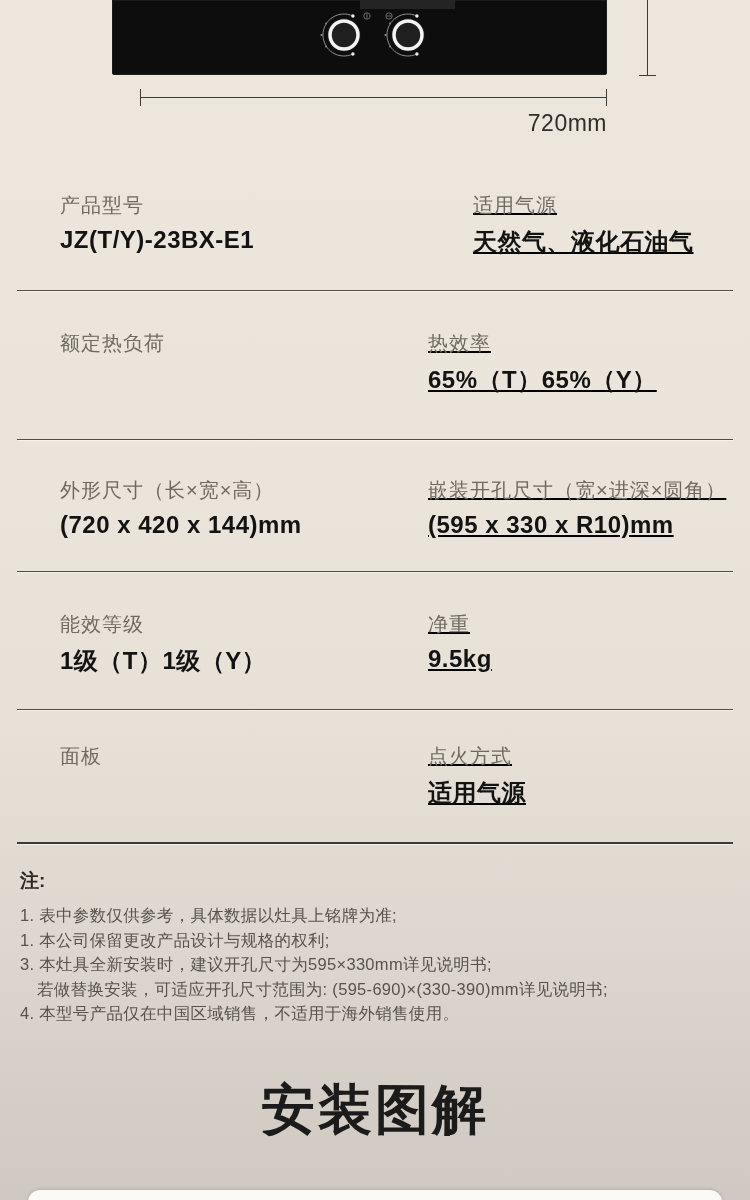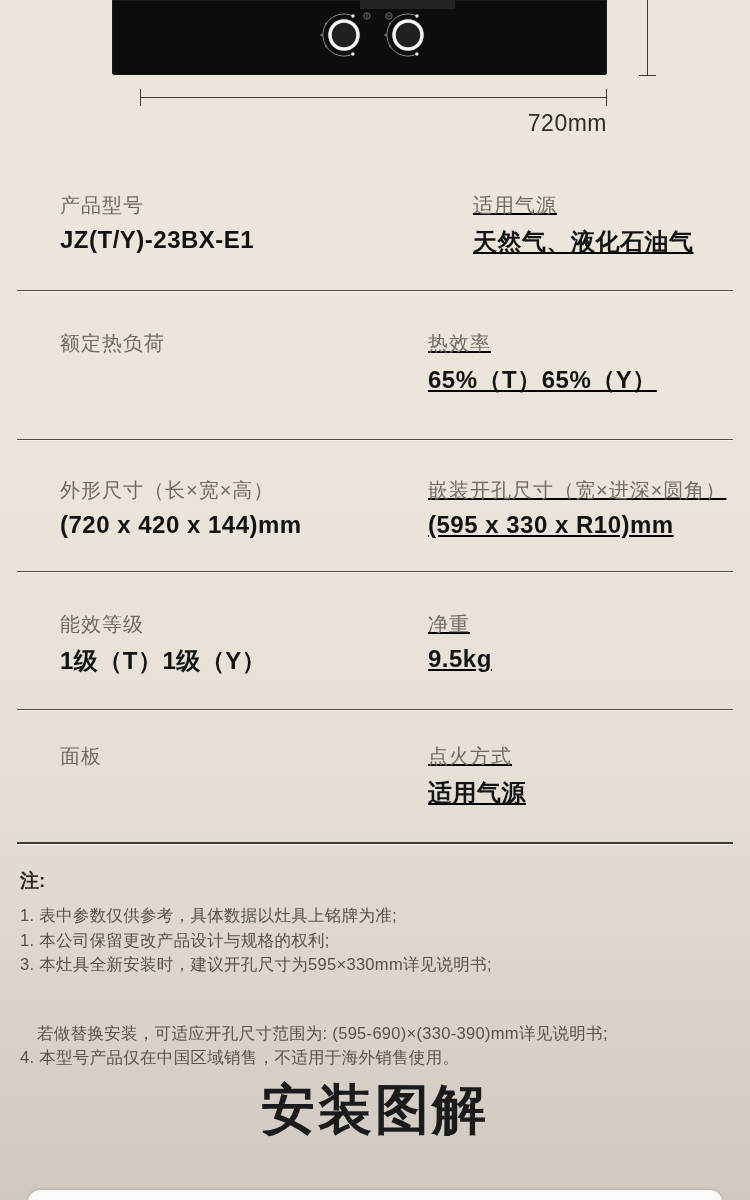--- a/index.html
+++ b/index.html
@@ -73,21 +73,21 @@
   .notes {
     position:absolute; left:20px; right:20px; top:868px;
     color:#57534c;
   }
   .notes-heading {
     font-size:19px; font-weight:bold; color:#2b2823; margin-bottom:9px;
   }
   .note-item {
     font-size:16.5px; line-height:24.5px; letter-spacing:0.3px;
   }
-  .note-item.indent { padding-left:17px;margin-top:44px; }
+  .note-item.indent { padding-left:17px; }
 
   
   .install-heading {
     position:absolute; top:1074px; left:0; width:750px;
     text-align:center;
     font-size:54px; font-weight:bold; color:#1b1b1b; letter-spacing:3px;
   }
 
   
   .bottom-card {

